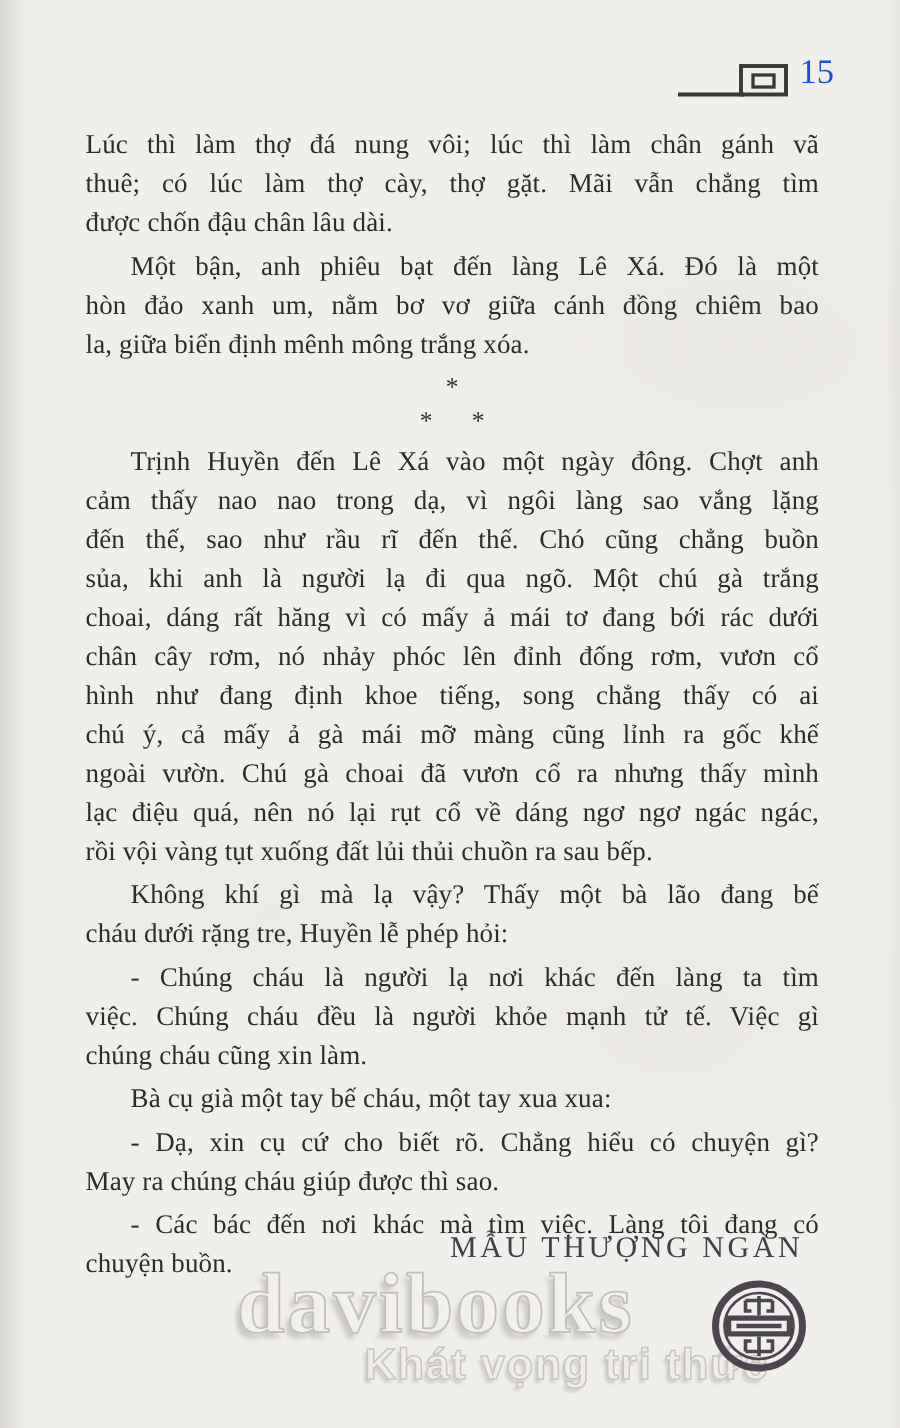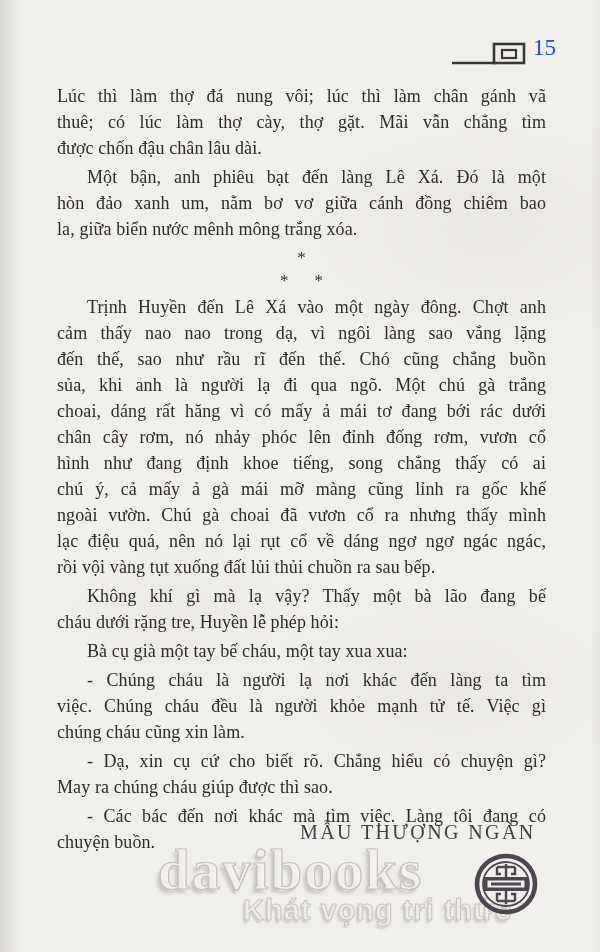--- a/index.html
+++ b/index.html
@@ -99,21 +99,21 @@
 
   <p class="para">
     <span class="ln">Lúc thì làm thợ đá nung vôi; lúc thì làm chân gánh vã</span>
     <span class="ln">thuê; có lúc làm thợ cày, thợ gặt. Mãi vẫn chẳng tìm</span>
     <span class="ln last">được chốn đậu chân lâu dài.</span>
   </p>
 
   <p class="para">
     <span class="ln first">Một bận, anh phiêu bạt đến làng Lê Xá. Đó là một</span>
     <span class="ln">hòn đảo xanh um, nằm bơ vơ giữa cánh đồng chiêm bao</span>
-    <span class="ln last">la, giữa biển nước mênh mông trắng xóa.</span>
+    <span class="ln last">la, giữa biển định mênh mông trắng xóa.</span>
   </p>
 
   <div class="separator">
     <div class="row top">
         <span>*</span>
       </div>
     <div class="row bottom">
       <span>*</span>
       <span>*</span>
     </div>
@@ -132,27 +132,27 @@
     <span class="ln">lạc điệu quá, nên nó lại rụt cổ về dáng ngơ ngơ ngác ngác,</span>
     <span class="ln last">rồi vội vàng tụt xuống đất lủi thủi chuồn ra sau bếp.</span>
   </p>
 
   <p class="para">
     <span class="ln first">Không khí gì mà lạ vậy? Thấy một bà lão đang bế</span>
     <span class="ln last">cháu dưới rặng tre, Huyền lễ phép hỏi:</span>
   </p>
 
   <p class="para">
-    <span class="ln first last">Bà cụ già một tay bế cháu, một tay xua xua:</span>
+    <span class="ln first">- Chúng cháu là người lạ nơi khác đến làng ta tìm</span>
+    <span class="ln">việc. Chúng cháu đều là người khỏe mạnh tử tế. Việc gì</span>
+    <span class="ln last">chúng cháu cũng xin làm.</span>
   </p>
 
   <p class="para">
-    <span class="ln first">- Chúng cháu là người lạ nơi khác đến làng ta tìm</span>
-    <span class="ln">việc. Chúng cháu đều là người khỏe mạnh tử tế. Việc gì</span>
-    <span class="ln last">chúng cháu cũng xin làm.</span>
+    <span class="ln first last">Bà cụ già một tay bế cháu, một tay xua xua:</span>
   </p>
 
   <p class="para">
     <span class="ln first">- Dạ, xin cụ cứ cho biết rõ. Chẳng hiểu có chuyện gì?</span>
     <span class="ln last">May ra chúng cháu giúp được thì sao.</span>
   </p>
 
   <p class="para">
     <span class="ln first">- Các bác đến nơi khác mà tìm việc. Làng tôi đang có</span>
     <span class="ln last">chuyện buồn.</span>

